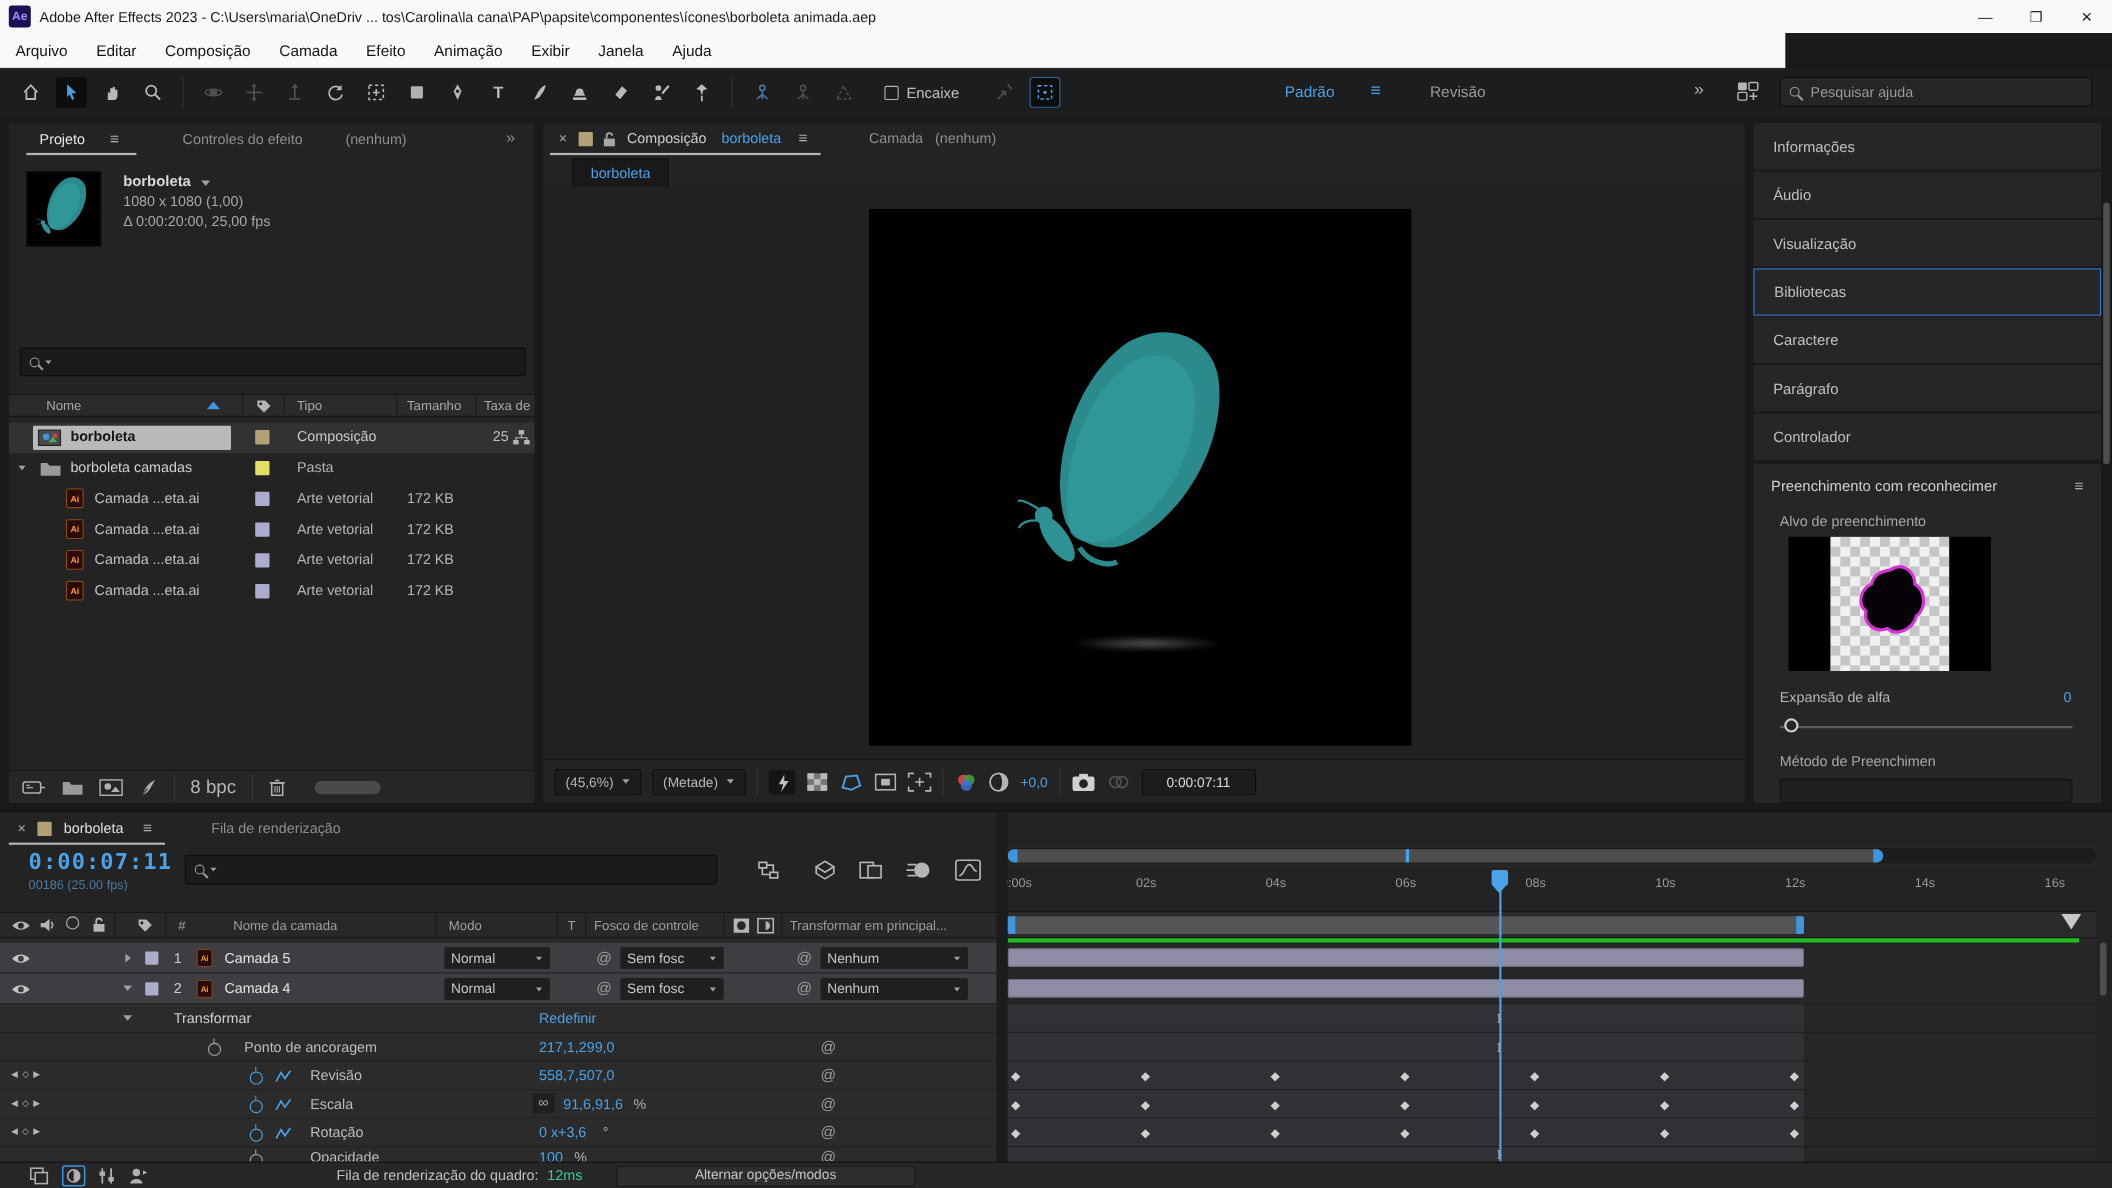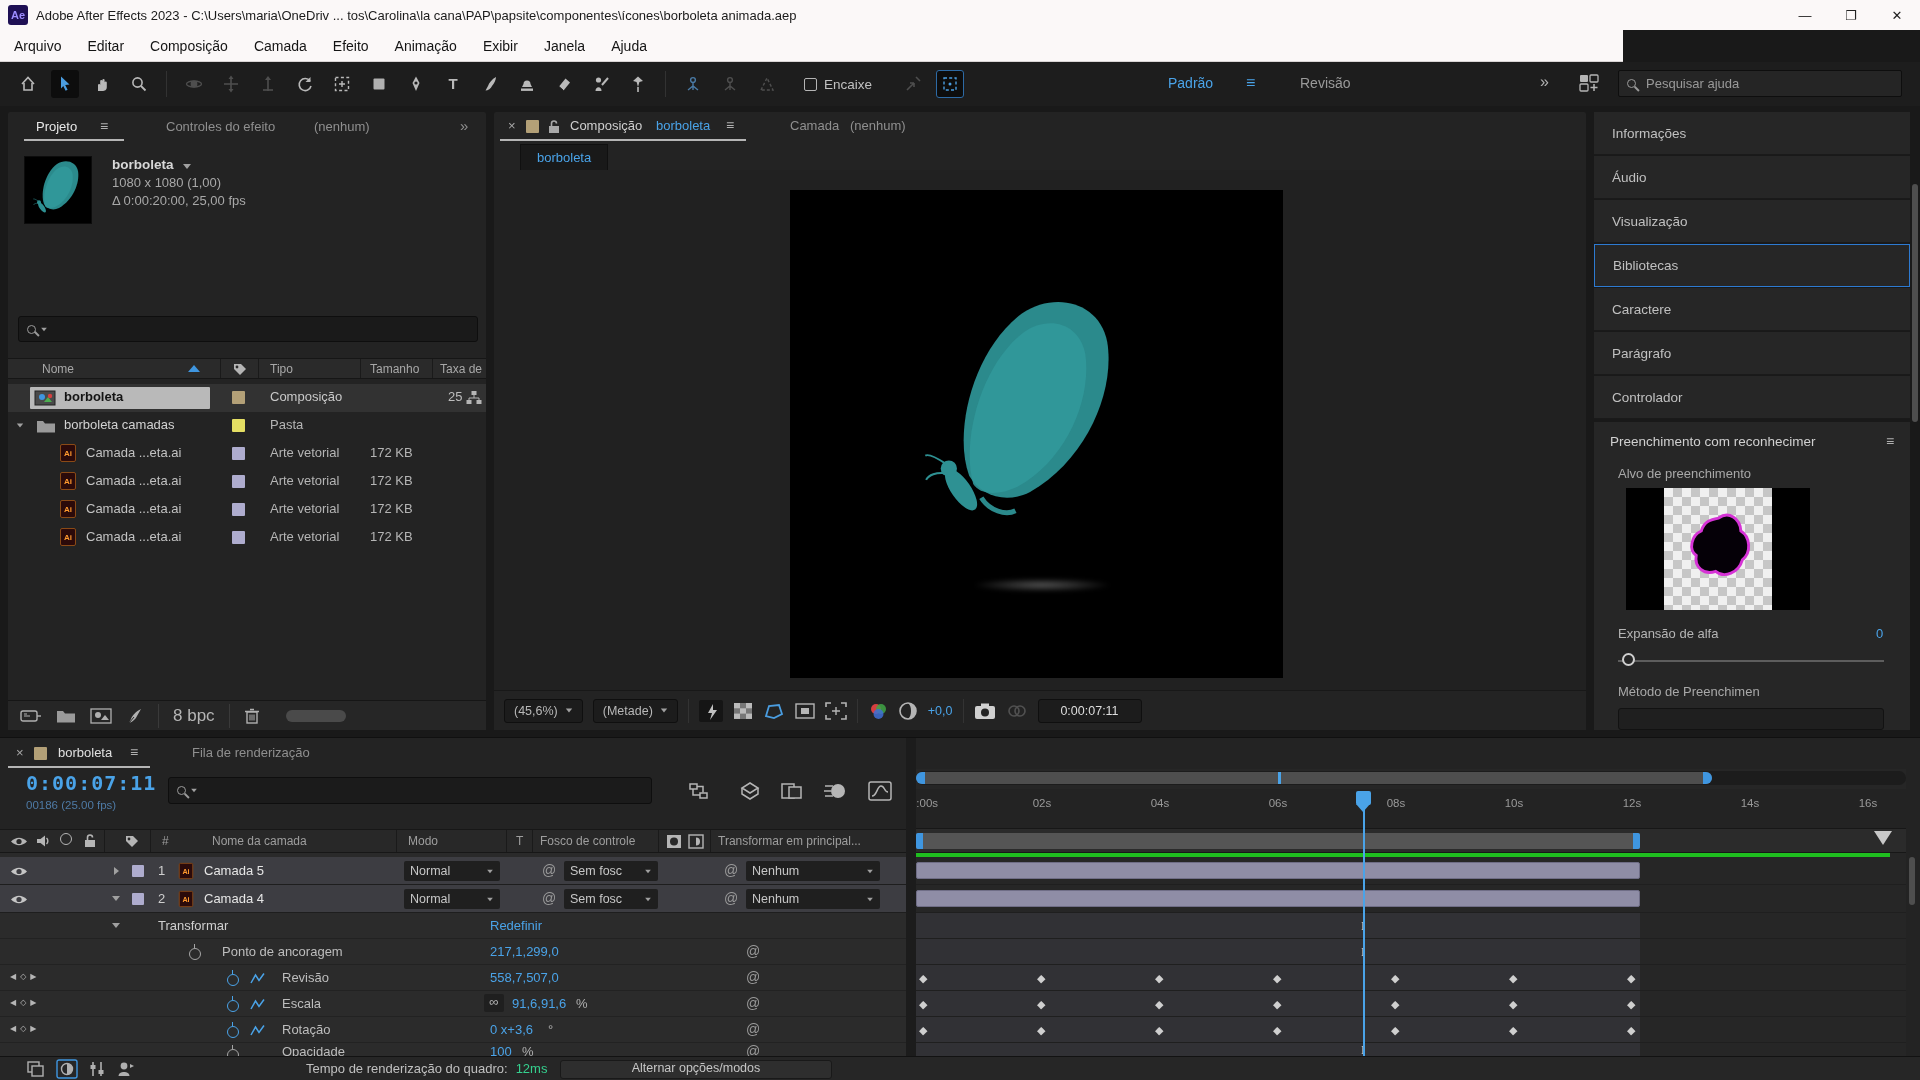--- a/index.html
+++ b/index.html
@@ -813,21 +813,21 @@
     <svg style="margin-left:10px;" width="18" height="18">
         <path d="M5,2 v14 M13,2 v14" stroke="#b0b0b0" stroke-width="1.6"></path>
         <rect x="2.5" y="5" width="5" height="4" fill="#b0b0b0"></rect>
         <rect x="10.5" y="10" width="5" height="4" fill="#b0b0b0"></rect>
       </svg>
     <svg style="margin-left:10px;" width="20" height="18">
         <circle cx="8" cy="6" r="3.4" fill="#b0b0b0"></circle>
         <path d="M2.5,16 C2.5,10.5 13.5,10.5 13.5,16 Z" fill="#b0b0b0"></path>
         <path d="M14,4 l4,2 -4,2" fill="#b0b0b0"></path>
       </svg>
-    <span style="margin-left:170px;color:#c0c0c0;">Tempo de renderização do quadro:</span>
+    <span style="margin-left:170px;color:#c0c0c0;">Fila de renderização do quadro:</span>
     <span style="margin-left:8px;color:#35d08e;">12ms</span>
     <div class="togglebtn">
         <span>Alternar opções/modos</span>
       </div>
 
   </div>
 
 </div>
 
 </body></html>

